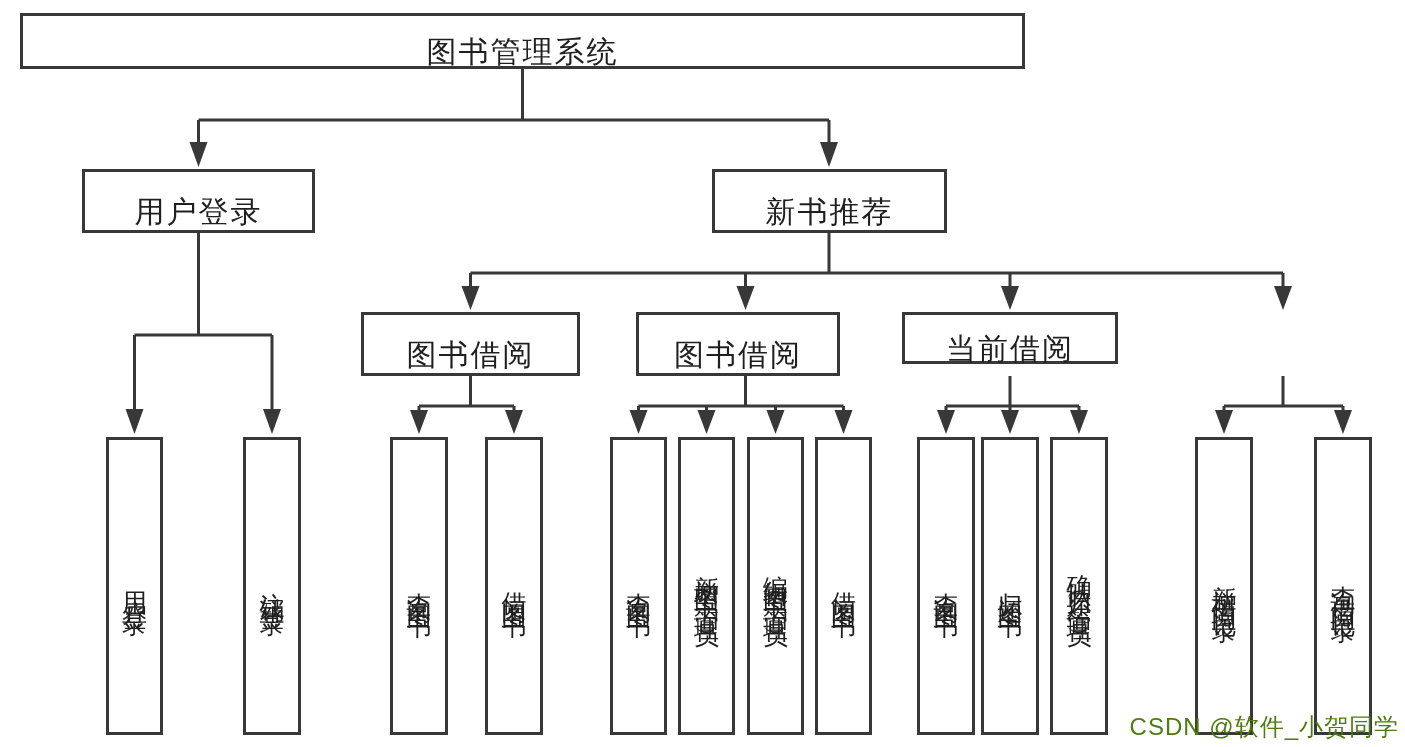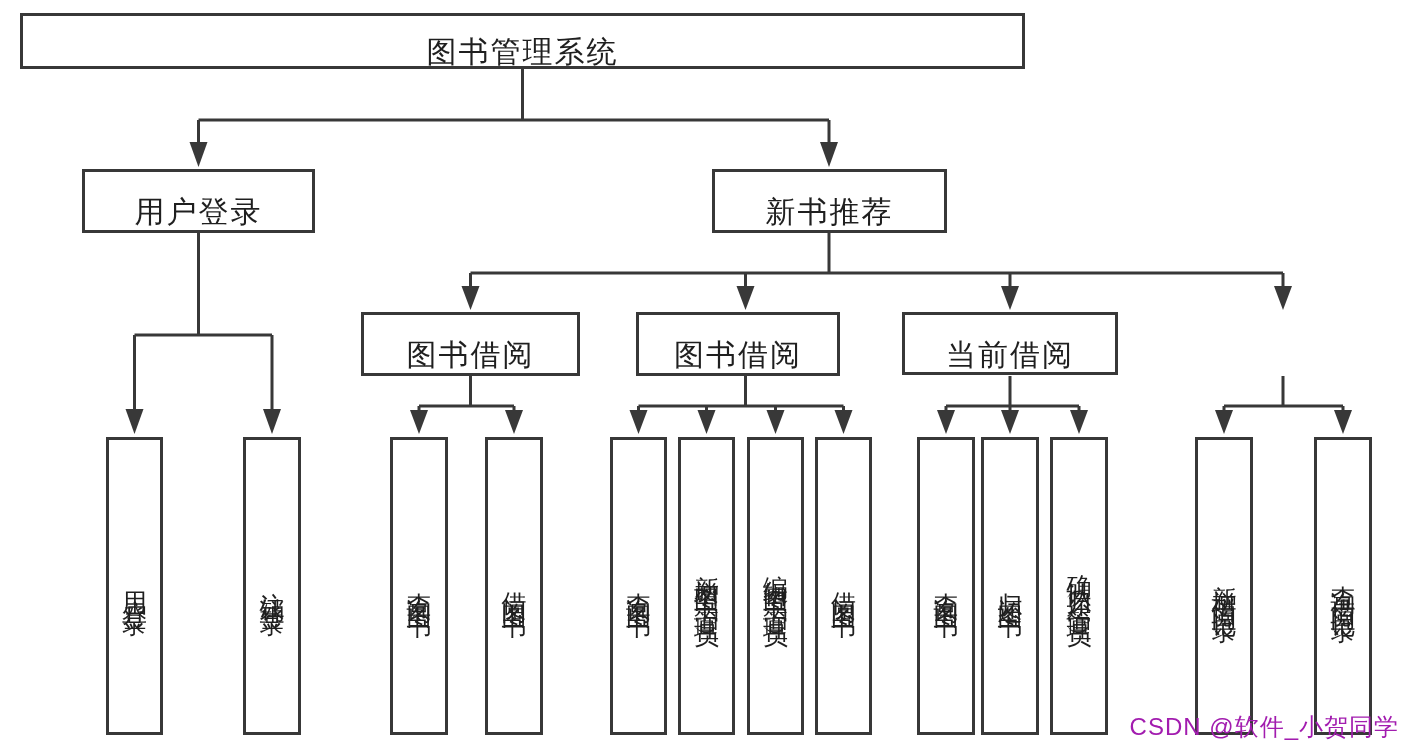--- a/index.html
+++ b/index.html
@@ -43,21 +43,21 @@
     font-size: 25px;
     letter-spacing: 7px;
     line-height: 1;
     white-space: nowrap;
   }
   .watermark {
     position: absolute;
     right: 6px;
     bottom: 4px;
     font-size: 24px;
-    color: #a21caf;
+    color: #4d7c0f;
     letter-spacing: 1px;
     white-space: nowrap;
     z-index: 5;
   }
 </style>
 </head>
 <body>
 
 <div class="stage">
 
@@ -134,21 +134,21 @@
   <div class="box hnode" style="left:712px;top:169px;width:235px;height:64px">
     <span>新书推荐</span>
   </div>
 
   <div class="box hnode" style="left:361px;top:312px;width:219px;height:64px">
     <span>图书借阅</span>
   </div>
   <div class="box hnode" style="left:636px;top:312px;width:204px;height:64px">
     <span>图书借阅</span>
   </div>
-  <div class="box hnode" style="left:902px;top:312px;width:216px;height:63px">
+  <div class="box hnode" style="left:902px;top:312px;width:216px;height:52px">
     <span>当前借阅</span>
   </div>
 
   <div class="box leaf" style="left:106px;top:437px;width:57px;height:298px">
     <span>用户登录</span>
   </div>
   <div class="box leaf" style="left:243px;top:437px;width:58px;height:298px">
     <span>注销登录</span>
   </div>
 

